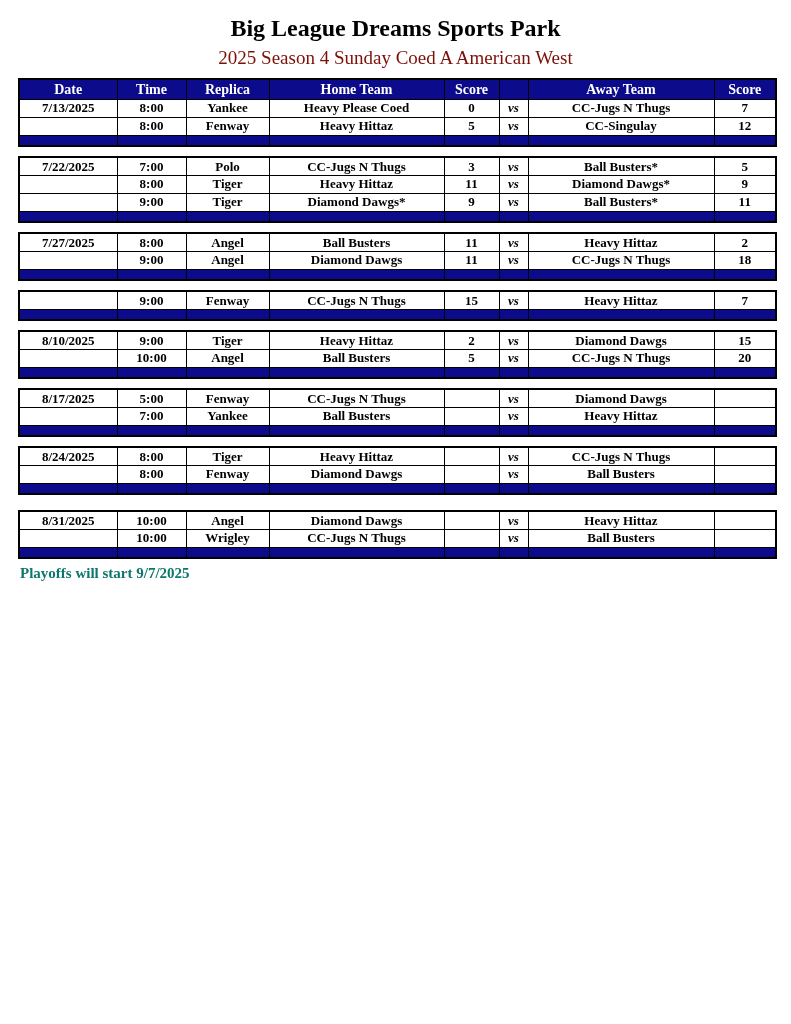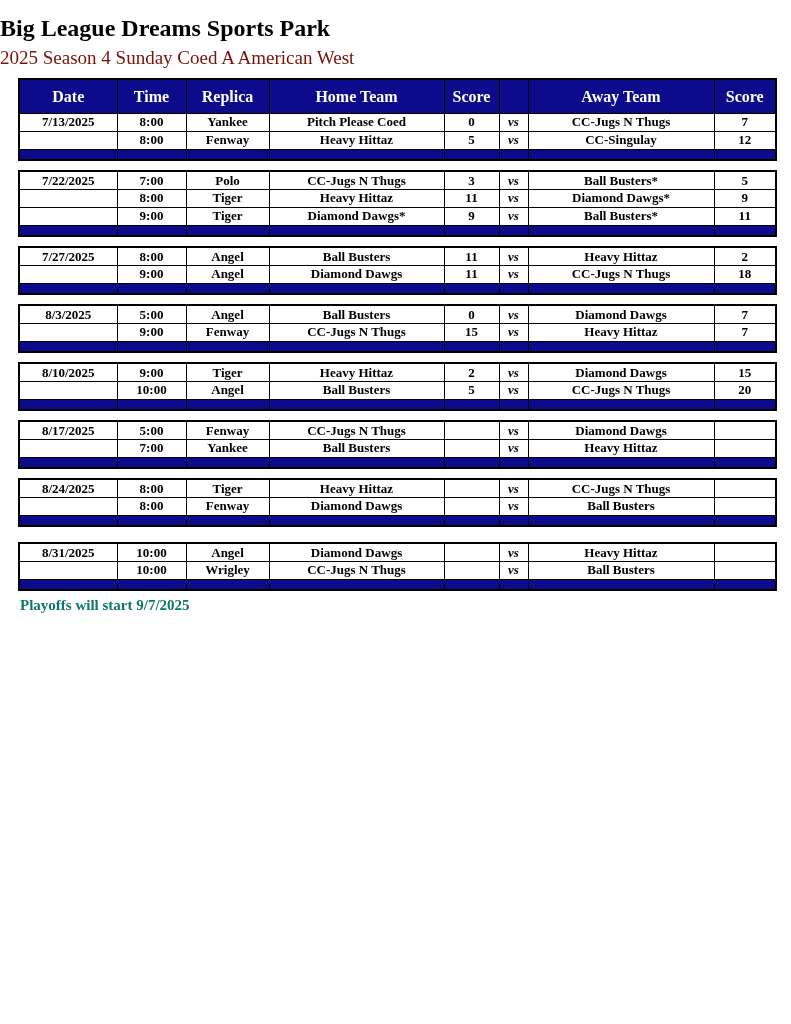--- a/index.html
+++ b/index.html
@@ -5,21 +5,21 @@
   * { box-sizing: border-box; }
   html, body {
     margin: 0; padding: 0;
     width: 791px; height: 1024px;
     background: #ffffff;
     font-family: "Liberation Serif", serif;
     color: #000;
   }
   .page { padding-top: 15px; }
 
-  .doc-header { text-align: left; }
+  .doc-header { text-align: center; }
   .doc-title {
     font-size: 24px; line-height: 1.1;
     font-weight: bold; margin: 0 0 7px 0; color: #000;
   }
   .doc-subtitle {
     font-size: 19px; line-height: 1.1;
     font-weight: normal; margin: 0 0 9px 0;
     color: var(--subtitle, #7a1008);
   }
   .doc-note {
@@ -36,21 +36,21 @@
   table.sched.last { margin-bottom: 0; margin-top: 15px; }
   th, td {
     border: 1px solid #000;
     padding: 0 2px;
     text-align: center; vertical-align: middle;
     overflow: hidden; white-space: nowrap;
   }
   th {
     background: var(--navy, #0b0b8b);
     color: var(--header-text, #ffffff);
-    font-size: 16px; font-weight: bold; height: 34px;
+    font-size: 14px; font-weight: bold; height: 20px;
   }
   tr.game td { height: 18px; font-size: 13px; font-weight: bold; background: #fff; }
   td.vs { font-style: italic; font-size: 12px; }
   td.hl { background: var(--yellow, #ffff00); }
   tr.sep td { background: var(--navy, #0b0b8b); height: 11px; }
 
   .footer-note {
     margin: 6px 0 0 20px;
     font-size: 15px; font-weight: bold; color: #0f766e;
   }
@@ -86,21 +86,21 @@
             <th></th>
             <th>Away Team</th>
             <th>Score</th>
           </tr>
         </thead>
         <tbody>
           <tr class="game">
             <td>7/13/2025</td>
             <td>8:00</td>
             <td>Yankee</td>
-            <td>Pitch Please Coed</td>
+            <td>Heavy Please Coed</td>
             <td>0</td>
             <td class="vs">vs</td>
             <td class="hl">CC-Jugs N Thugs</td>
             <td class="hl">7</td>
           </tr>
           <tr class="game">
             <td></td>
             <td>8:00</td>
             <td>Fenway</td>
             <td>Heavy Hittaz</td>
@@ -225,30 +225,20 @@
           <col style="width: 69px;">
           <col style="width: 83px;">
           <col style="width: 175px;">
           <col style="width: 55px;">
           <col style="width: 29px;">
           <col style="width: 186px;">
           <col style="width: 62px;">
         </colgroup>
         <tbody>
           <tr class="game">
-            <td>8/3/2025</td>
-            <td>5:00</td>
-            <td>Angel</td>
-            <td>Ball Busters</td>
-            <td>0</td>
-            <td class="vs">vs</td>
-            <td class="hl">Diamond Dawgs</td>
-            <td class="hl">7</td>
-          </tr>
-          <tr class="game">
             <td></td>
             <td>9:00</td>
             <td>Fenway</td>
             <td class="hl">CC-Jugs N Thugs</td>
             <td class="hl">15</td>
             <td class="vs">vs</td>
             <td>Heavy Hittaz</td>
             <td>7</td>
           </tr>
           <tr class="sep">

